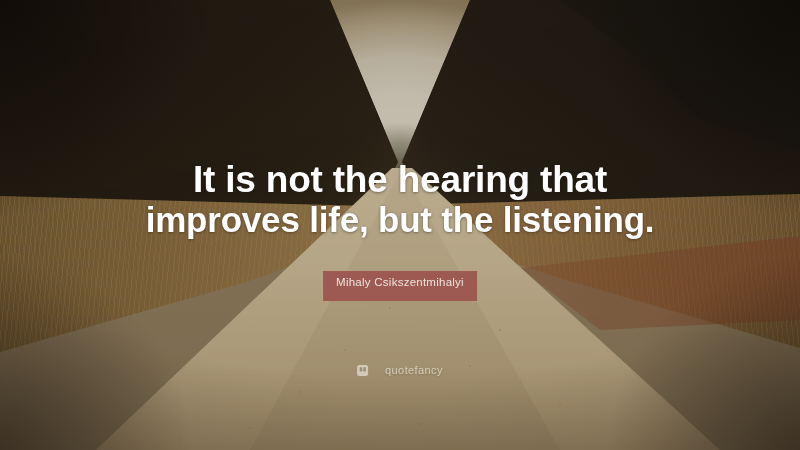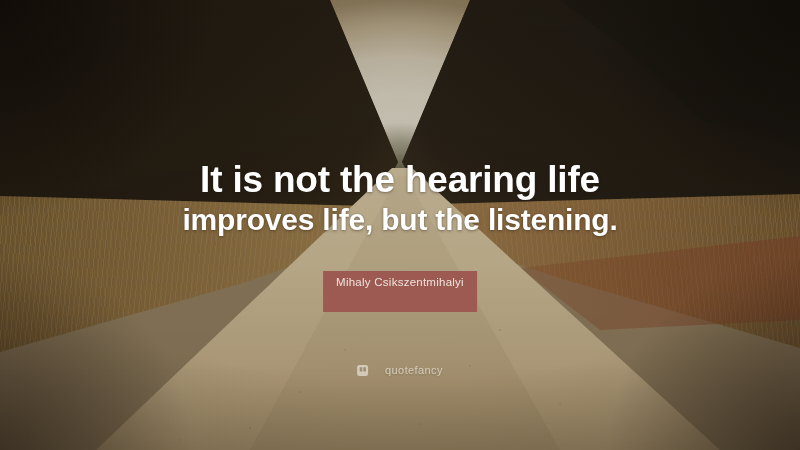--- a/index.html
+++ b/index.html
@@ -134,32 +134,32 @@
     text-align: center;
   }
   .quote-line {
     color: #ffffff;
     font-weight: bold;
     letter-spacing: -.2px;
     text-shadow: 0 1px 3px rgba(40,28,16,.42), 0 0 1px rgba(40,28,16,.3);
     white-space: nowrap;
   }
   #quote-line-1 { font-size: 37px; line-height: 43px; }
-  #quote-line-2 { font-size: 30px; line-height: 38px; }
+  #quote-line-2 { font-size: 35px; line-height: 38px; }
 
   #author-badge {
     position: absolute;
     left: 50%;
     transform: translateX(-50%);
     top: 271px;
     background: #9c5a52;
     color: #f0e4dd;
     font-size: 11.5px;
     letter-spacing: .25px;
-    padding: 5px 13px 24px 13px;
+    padding: 5px 13px 13px 13px;
     white-space: nowrap;
   }
 
   #watermark {
     position: absolute;
     left: 50%;
     transform: translateX(-50%);
     top: 364px;
     display: flex;
     align-items: center;
@@ -196,21 +196,21 @@
   <div class="layer" id="grass-right"></div>
   <div class="layer" id="litter-right"></div>
   <div class="layer" id="road"></div>
   <div class="layer" id="road-ruts"></div>
   <div class="layer" id="road-speckle"></div>
   <div class="layer" id="warm-grade"></div>
   <div class="layer" id="vignette"></div>
   <div class="layer" id="corner-dark"></div>
 
   <div id="quote-block">
-    <div class="quote-line" id="quote-line-1">It is not the hearing life</div>
+    <div class="quote-line" id="quote-line-1">It is not the hearing that</div>
     <div class="quote-line" id="quote-line-2">improves life, but the listening.</div>
   </div>
 
   <div id="author-badge">Mihaly Csikszentmihalyi</div>
 
   <div id="watermark">
     <span id="watermark-logo">
       <svg width="8" height="8" viewBox="0 0 8 8" aria-hidden="true">
         <rect x="0.6" y="1.2" width="2.6" height="4.4" rx="0.5" fill="#9c8f7a"></rect>
         <rect x="4.2" y="1.2" width="2.6" height="4.4" rx="0.5" fill="#9c8f7a"></rect>

